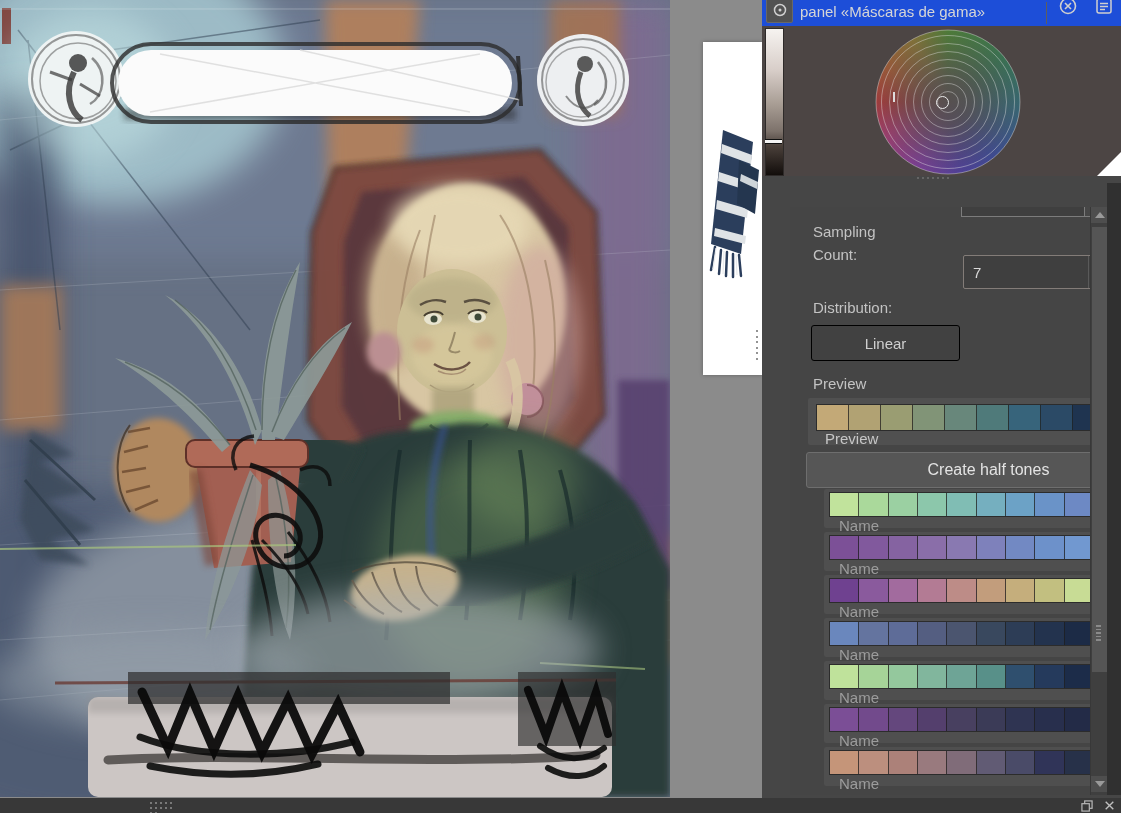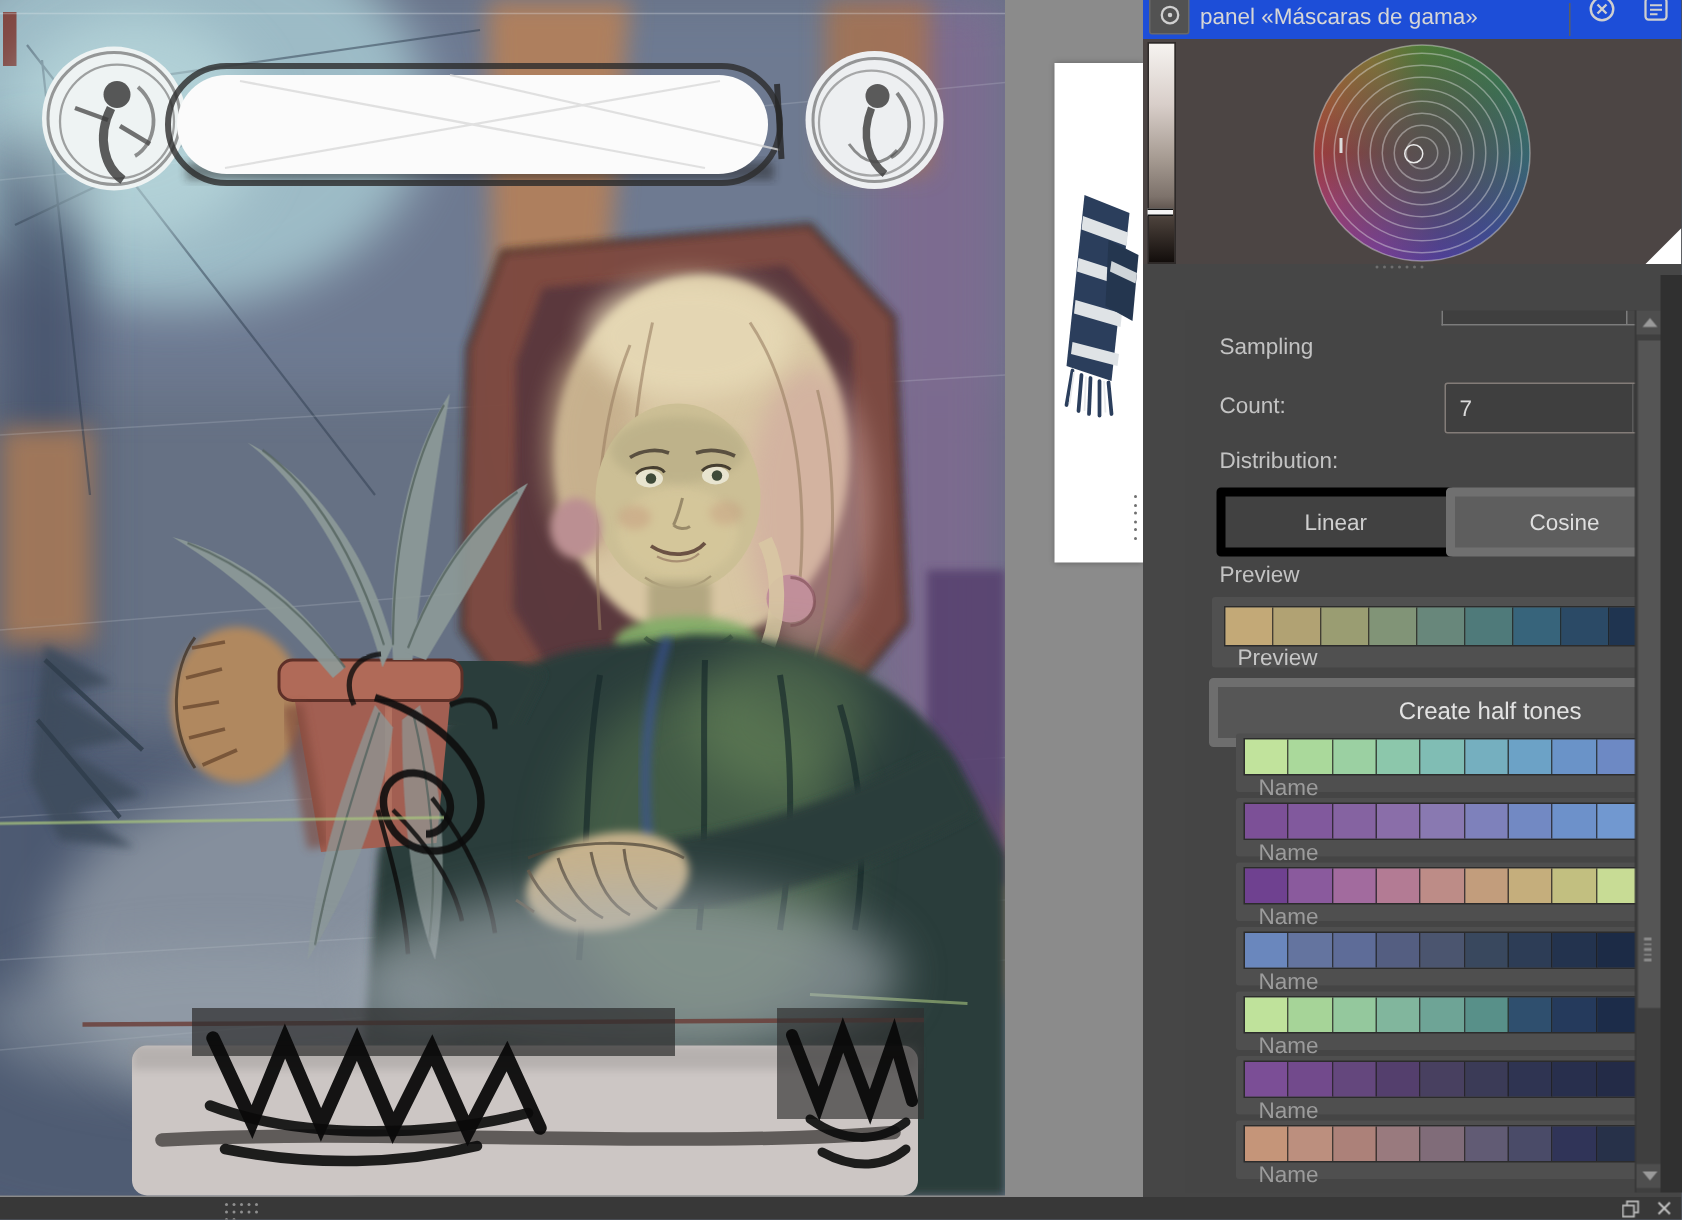--- a/index.html
+++ b/index.html
@@ -48,21 +48,21 @@
   .grouplabel{font-size:15px;color:#c3c3c3;}
   #clipped-widget{left:171px;top:0;width:147px;height:9px;background:#3f3f3f;border:1px solid #7c7c7c;border-top:none;}
   #clipped-widget .seg{position:absolute;right:0;top:0;width:24px;height:100%;border-left:1px solid #7c7c7c;background:#474747;}
 
   #spinbox{left:173px;top:48px;width:147px;height:32px;background:#3f3f3f;border:1px solid #837c78;border-radius:2px;display:flex;align-items:center;}
   #spinbox .val{padding-left:9px;font-size:15px;color:#dadada;flex:1;}
   #spin-arrows{width:22px;height:100%;display:flex;flex-direction:column;align-items:center;justify-content:center;gap:4px;border-left:1px solid #5a5a5a;}
   .tri-up{width:0;height:0;border-left:5px solid transparent;border-right:5px solid transparent;border-bottom:6px solid #a26060;}
   .tri-down{width:0;height:0;border-left:5px solid transparent;border-right:5px solid transparent;border-top:6px solid #a26060;}
 
-  .kbtn{position:absolute;height:34px;background:#414141;border:6px solid #000000;border-radius:3px;
+  .kbtn{position:absolute;height:34px;background:#414141;border:1px solid #000000;border-radius:3px;
         color:#cfcfcf;font-size:15px;display:flex;align-items:center;justify-content:center;}
   #btn-cosine{background:#5e5e5e;border-color:#707070;color:#dedede;}
   #btn-create{background:#565656;border-color:#6e6e6e;color:#e3e3e3;font-size:16px;}
 
   .rowcard{position:absolute;background:#505050;border-radius:2px;}
   .strip{position:absolute;display:flex;border:1px solid #2c2c2c;}
   .strip .sw{flex:1;border-right:1px solid rgba(28,28,28,.75);}
   .strip .sw:last-child{border-right:none;}
   input.name-field{position:absolute;background:transparent;border:none;outline:none;
       color:#9c9c9c;font-size:15px;font-family:"Liberation Sans",sans-serif;width:200px;}
@@ -329,33 +329,32 @@
   </div>
 
   <div id="halftone-panel" class="abs">
 
     <div id="ht-content" class="abs">
       <div id="clipped-widget" class="abs">
           <div class="seg"></div>
         </div>
 
       <span class="grouplabel abs" style="left:23px;top:16px;">Sampling</span>
-      <span class="grouplabel abs" style="left:23px;top:55px;">Count:</span>
+      <span class="grouplabel abs" style="left:23px;top:39px;">Count:</span>
 
       <div id="spinbox" class="abs">
         <span class="val">7</span>
         <div id="spin-arrows">
           <div class="tri-up"></div>
           <div class="tri-down"></div>
         </div>
       </div>
 
       <span class="grouplabel abs" style="left:23px;top:92px;">Distribution:</span>
       <div class="kbtn" style="left:21px;top:118px;width:147px;">Linear</div>
-      <div class="kbtn" id="btn-cosine" style="left:174px;top:118px;width:146px;">Cosine</div>
 
       <span class="grouplabel abs" style="left:23px;top:168px;">Preview</span>
 
       <div class="rowcard" style="left:18px;top:191px;width:304px;height:47px;">
         <div class="strip" style="left:8px;top:6px;width:287px;height:25px;">
             <div class="sw" style="background: rgb(195, 169, 119);"></div>
             <div class="sw" style="background: rgb(177, 162, 115);"></div>
             <div class="sw" style="background: rgb(154, 157, 114);"></div>
             <div class="sw" style="background: rgb(129, 148, 119);"></div>
             <div class="sw" style="background: rgb(104, 135, 123);"></div>

